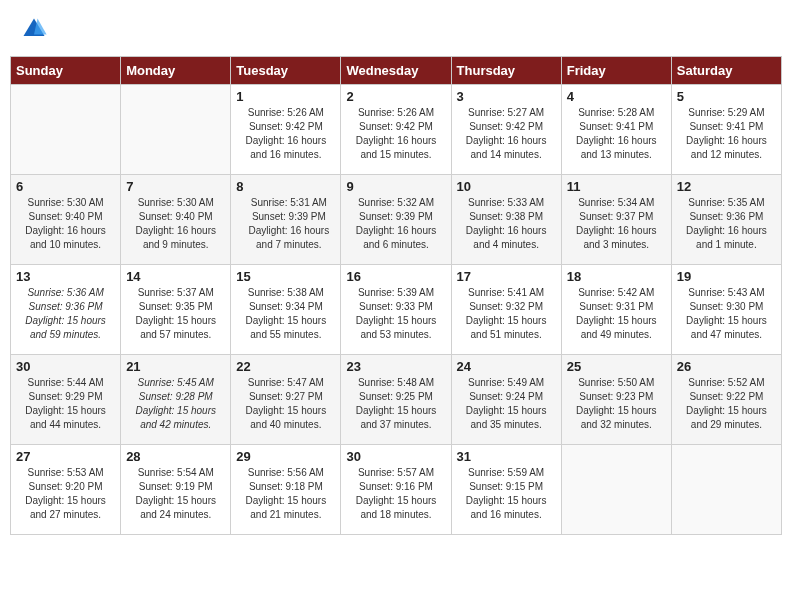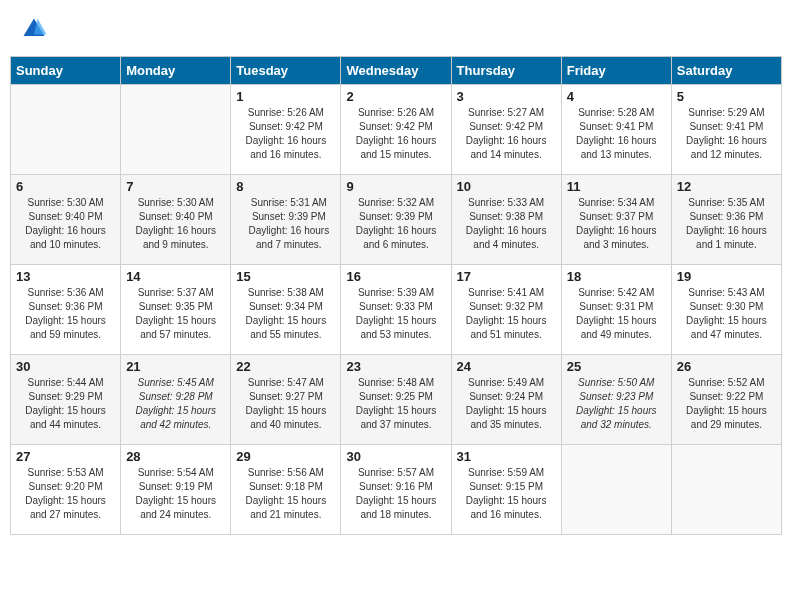--- a/index.html
+++ b/index.html
@@ -53,21 +53,21 @@
     .location {
       font-size: 16px;
       color: #444;
     }
     table {
       width: 100%;
       border-collapse: collapse;
       table-layout: fixed;
     }
     thead tr th {
-      background-color: #0369a1;
+      background-color: #7f1d1d;
       color: #fff;
       text-align: left;
       padding: 6px 5px;
       font-size: 13px;
       font-weight: bold;
       border: 1px solid #c8c8c8;
     }
     tbody tr td {
       vertical-align: top;
       border: 1px solid #d0d0d0;
@@ -203,21 +203,21 @@
         <td>
           <span class="day-num">12</span>
           <div class="cell-info" style="white-space: pre-line;">Sunrise: 5:35 AM
 Sunset: 9:36 PM
 Daylight: 16 hours and 1 minute.</div>
         </td>
       </tr>
       <tr>
         <td>
           <span class="day-num">13</span>
-          <div class="cell-info" style="white-space: pre-line;">Sunrise: 5:36 AM
+          <div class="cell-info" style="white-space: pre-line; font-style: italic;">Sunrise: 5:36 AM
 Sunset: 9:36 PM
 Daylight: 15 hours and 59 minutes.</div>
         </td>
         <td>
           <span class="day-num">14</span>
           <div class="cell-info" style="white-space: pre-line;">Sunrise: 5:37 AM
 Sunset: 9:35 PM
 Daylight: 15 hours and 57 minutes.</div>
         </td>
         <td>
@@ -277,21 +277,21 @@
 Daylight: 15 hours and 37 minutes.</div>
         </td>
         <td>
           <span class="day-num">24</span>
           <div class="cell-info" style="white-space: pre-line;">Sunrise: 5:49 AM
 Sunset: 9:24 PM
 Daylight: 15 hours and 35 minutes.</div>
         </td>
         <td>
           <span class="day-num">25</span>
-          <div class="cell-info" style="white-space: pre-line; font-style: italic;">Sunrise: 5:50 AM
+          <div class="cell-info" style="white-space: pre-line;">Sunrise: 5:50 AM
 Sunset: 9:23 PM
 Daylight: 15 hours and 32 minutes.</div>
         </td>
         <td>
           <span class="day-num">26</span>
           <div class="cell-info" style="white-space: pre-line;">Sunrise: 5:52 AM
 Sunset: 9:22 PM
 Daylight: 15 hours and 29 minutes.</div>
         </td>
       </tr>

